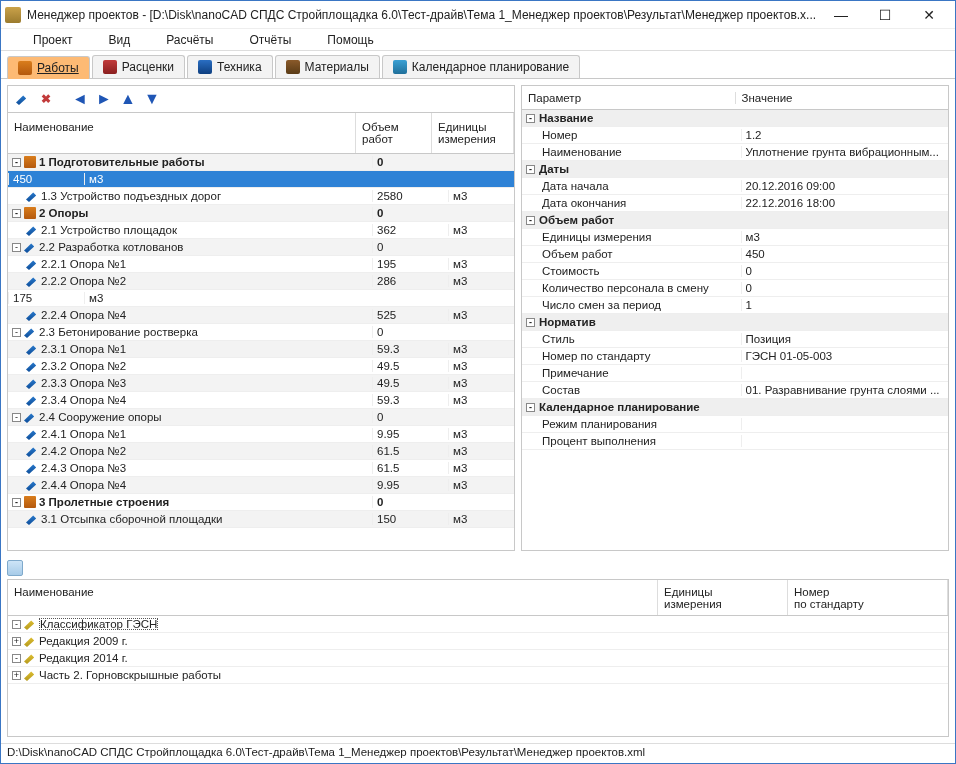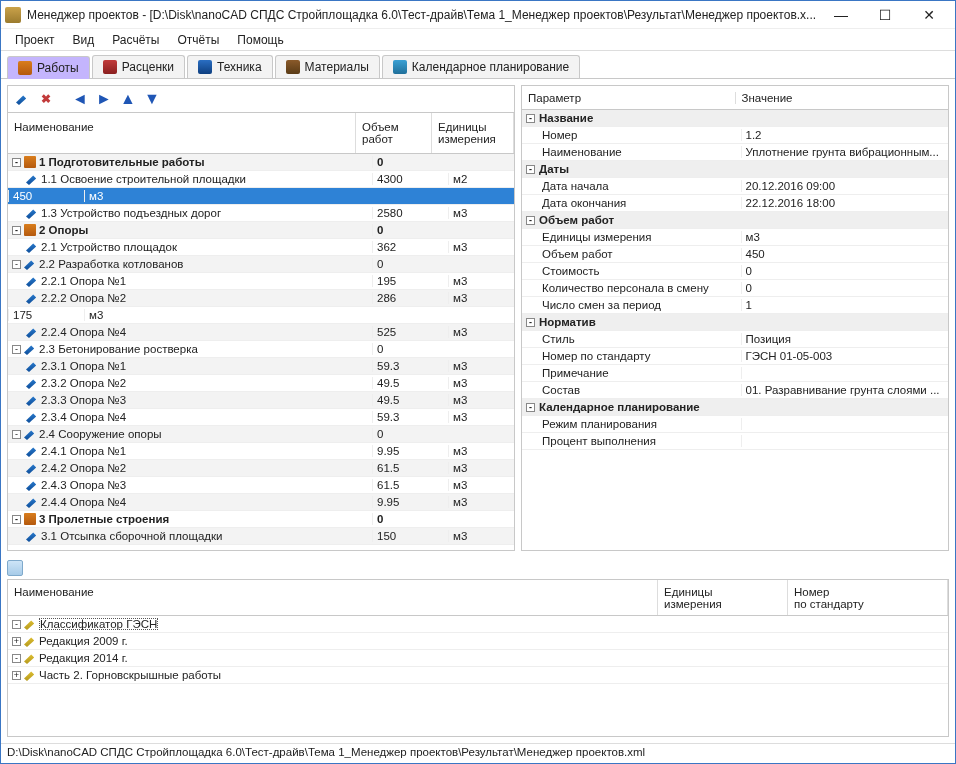--- a/index.html
+++ b/index.html
@@ -3,24 +3,24 @@
 <meta charset="utf-8">
 <style>
   * { box-sizing: border-box; margin: 0; padding: 0; }
   body { font-family: "Segoe UI", Tahoma, sans-serif; font-size: 12px; background: #fff; color: #222; width: 956px; height: 764px; overflow: hidden; display: flex; flex-direction: column; border: 1px solid #3a76c4; }
   .titlebar { display: flex; align-items: center; height: 28px; padding: 0 4px; background: #fff; border-bottom: 1px solid #eee; }
   .titlebar-icon { width: 16px; height: 16px; margin-right: 6px; background: linear-gradient(#caa24a,#9b7b2e); border-radius:2px; }
   .titlebar-text { flex: 1; font-size: 12px; white-space: nowrap; overflow: hidden; text-overflow: ellipsis; }
   .win-btns { display:flex; }
   .win-btn { width: 44px; height: 26px; display:flex; align-items:center; justify-content:center; font-size:14px; cursor:pointer; }
   .menubar { height:22px; display:flex; align-items:center; padding:0 6px; gap:2px; border-bottom:1px solid #ddd; }
-  .menu-item { padding:2px 8px; cursor:pointer; }
+  .menu-item { padding:2px 8px; cursor:pointer;margin-left:18px; }
   .tabstrip { display:flex; align-items:center; padding:4px 6px 0 6px; border-bottom:1px solid #c8c8c8; gap:2px; background:#fff; }
   .tab { display:flex; align-items:center; gap:5px; padding:4px 10px; border:1px solid #c8c8c8; border-bottom:none; background:#f3f3f3; cursor:pointer; border-radius:3px 3px 0 0; }
-  .tab.active { background:#c4b5fd; position:relative; top:1px; }
+  .tab.active { background:#fdba74; position:relative; top:1px;text-decoration:underline; }
   .tab-icon { width:14px; height:14px; }
   .ic-hammer { background: linear-gradient(#d97d1c,#b4590e); border-radius:2px; }
   .ic-grid { background: linear-gradient(#c23b3b,#8a1f1f); border-radius:2px; }
   .ic-mach { background: linear-gradient(#2a6ec2,#0e3f80); border-radius:2px; }
   .ic-mat { background: linear-gradient(#8a5a2a,#5a3b16); border-radius:2px; }
   .ic-cal { background: linear-gradient(#3aa0d4,#1f6f9a); border-radius:2px; }
   .workarea { flex:1; display:flex; flex-direction:column; padding:6px; gap:6px; overflow:hidden; }
   .top-panes { display:flex; gap:6px; height:466px; }
   .left-pane { width:508px; display:flex; flex-direction:column; border:1px solid #c8c8c8; }
   .right-pane { flex:1; border:1px solid #c8c8c8; display:flex; flex-direction:column; }
@@ -158,29 +158,20 @@
       <div class="grid-body" id="left-grid">
           <div class="row alt bold">
             <div class="c-name indent-0">
               <span class="sq">-</span>
               <span class="bullet b-hammer"></span>
               <span>1 Подготовительные работы</span>
             </div>
             <div class="c-vol">0</div>
             <div class="c-unit"></div>
           </div>
-          <div class="row">
-            <div class="c-name indent-1">
-              <span style="width: 11px; display: inline-block;"></span>
-              <span class="bullet b-pen"></span>
-              <span>1.1 Освоение строительной площадки</span>
-            </div>
-            <div class="c-vol">4300</div>
-            <div class="c-unit">м2</div>
-          </div>
           <div class="row sel">
             <div class="c-vol">450</div>
             <div class="c-unit">м3</div>
           </div>
           <div class="row">
             <div class="c-name indent-1">
               <span style="width: 11px; display: inline-block;"></span>
               <span class="bullet b-pen"></span>
               <span>1.3 Устройство подъездных дорог</span>
             </div>

